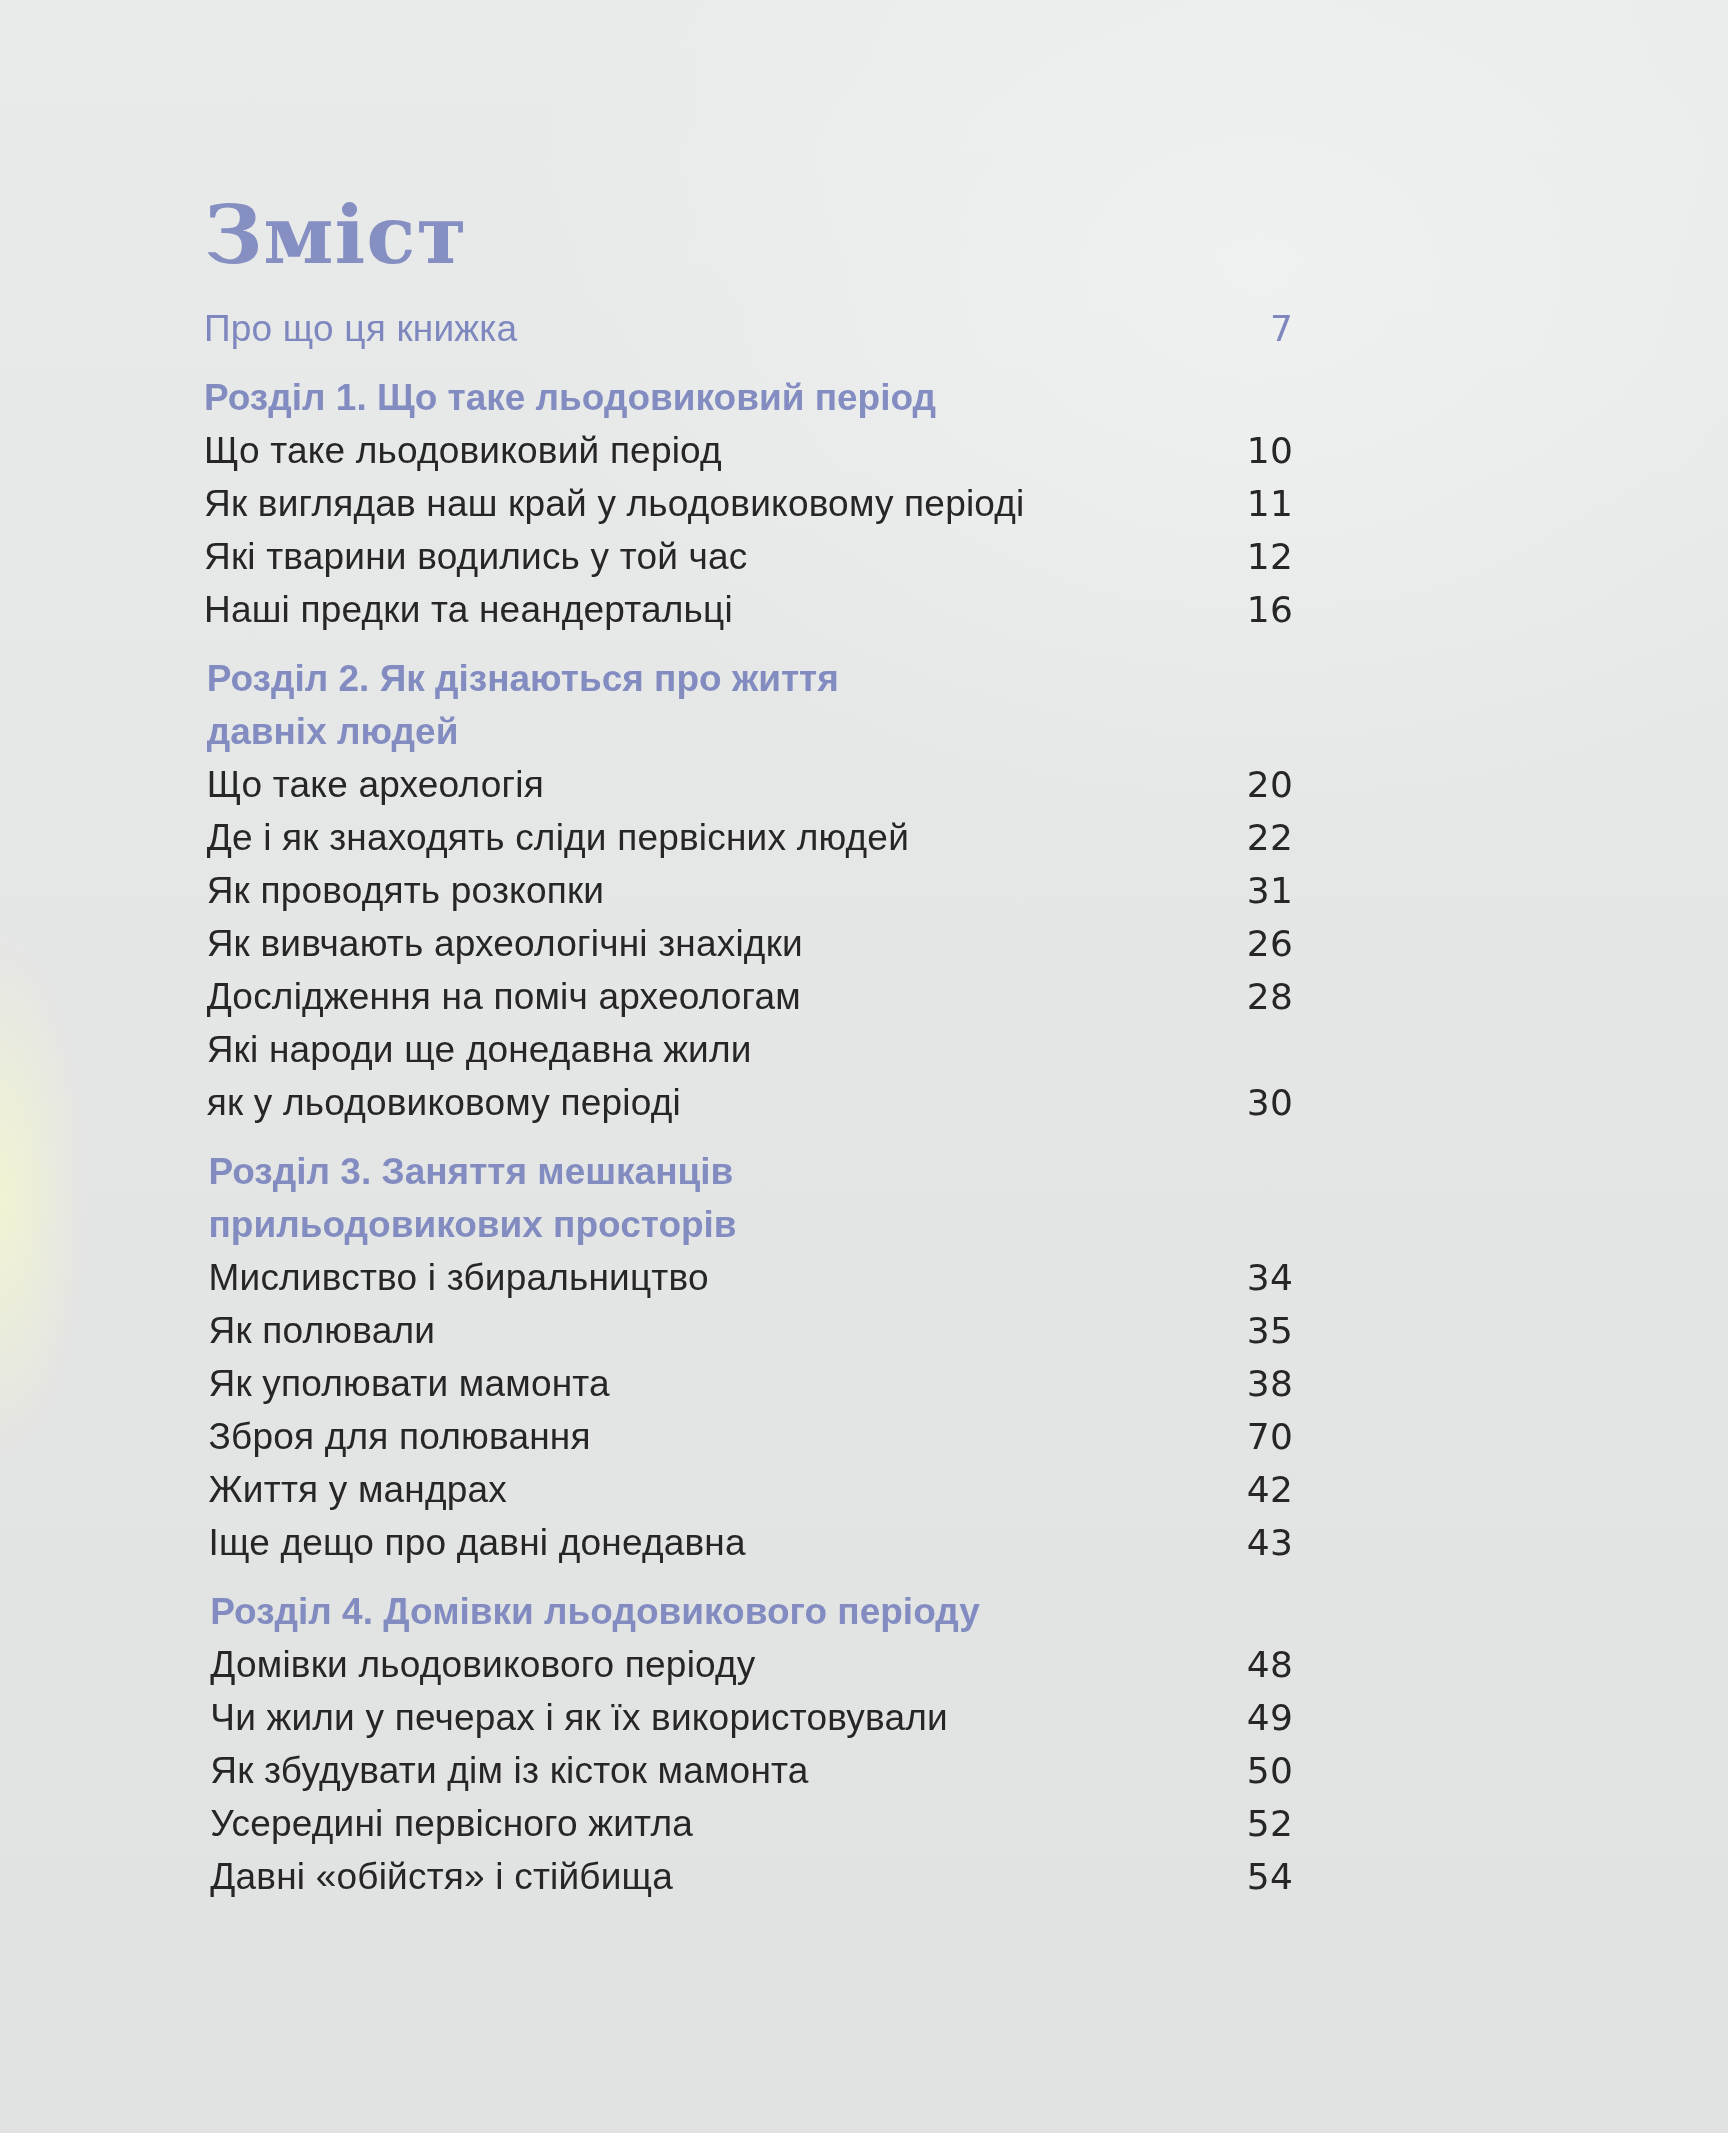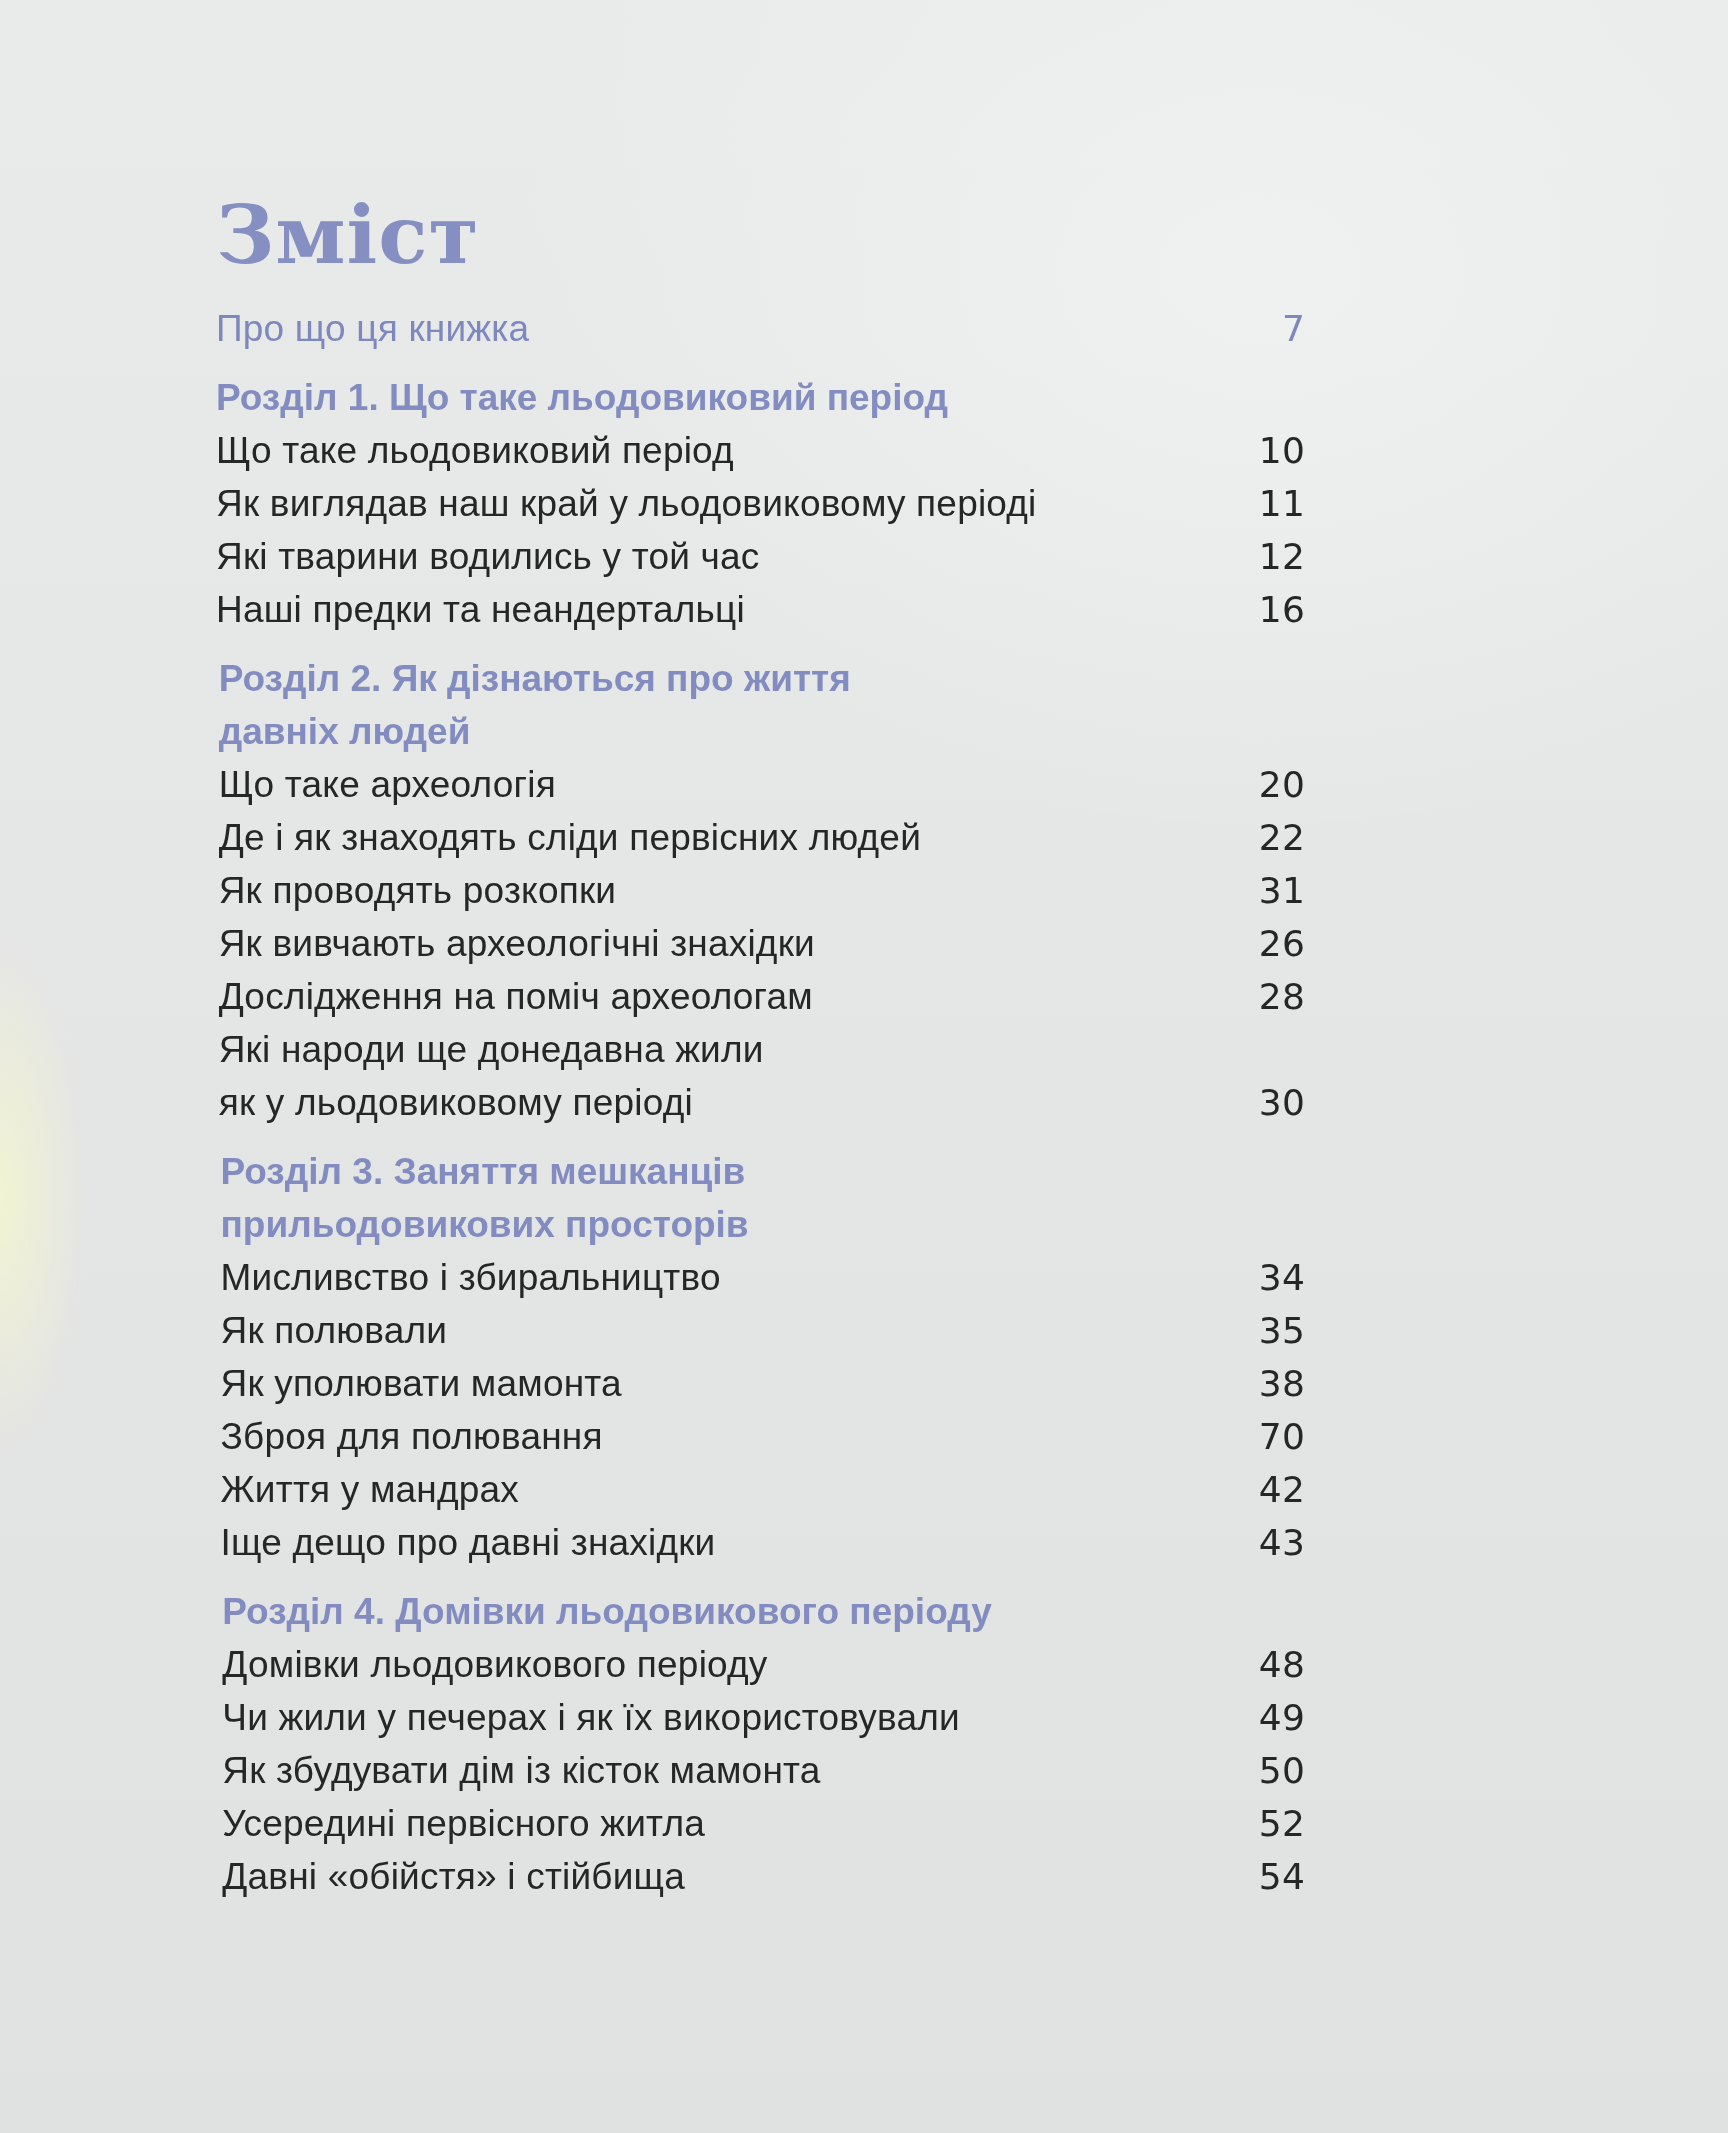--- a/index.html
+++ b/index.html
@@ -14,21 +14,21 @@
       background: #e6e7e7;
       background-image:
         radial-gradient(ellipse 126px 378px at 0px 1197px, rgba(244, 246, 208, 0.85), rgba(244,246,208,0) 70%),
         radial-gradient(ellipse 1080px 810px at 1260px 270px, rgba(240, 241, 241, 0.9), rgba(240,241,241,0) 70%),
         linear-gradient(180deg, #e9eaea 0%, #e4e5e5 50%, #e0e1e1 100%);
       font-family: "Liberation Sans", "DejaVu Sans", sans-serif;
       color: #2a2a2a;
     }
     .page {
       position: absolute;
-      left: 216px;
+      left: 204px;
       top: 185px;
       width: 1089px;
     }
     .toc-title {
       font-family: "DejaVu Serif", "Liberation Serif", serif;
       font-size: 81px;
       font-weight: bold;
       letter-spacing: 0.9px;
       line-height: 99px;
       margin: 0 0 18px 0;
@@ -159,21 +159,21 @@
       </div>
       <div class="row">
         <span class="label" style="color: rgb(38, 38, 38);">Зброя для полювання</span>
         <span class="num" style="color: rgb(38, 38, 38);">70</span>
       </div>
       <div class="row">
         <span class="label" style="color: rgb(38, 38, 38);">Життя у мандрах</span>
         <span class="num" style="color: rgb(38, 38, 38);">42</span>
       </div>
       <div class="row">
-        <span class="label" style="color: rgb(38, 38, 38);">Іще дещо про давні знахідки</span>
+        <span class="label" style="color: rgb(38, 38, 38);">Іще дещо про давні донедавна</span>
         <span class="num" style="color: rgb(38, 38, 38);">43</span>
       </div>
     </div>
   </div>
 
   <div class="section" data-idx="3">
     <div class="section-heading accent" style="color: rgb(126, 136, 191);">Розділ 4. Домівки льодовикового періоду</div>
     <div class="entries">
       <div class="row">
         <span class="label" style="color: rgb(38, 38, 38);">Домівки льодовикового періоду</span>

